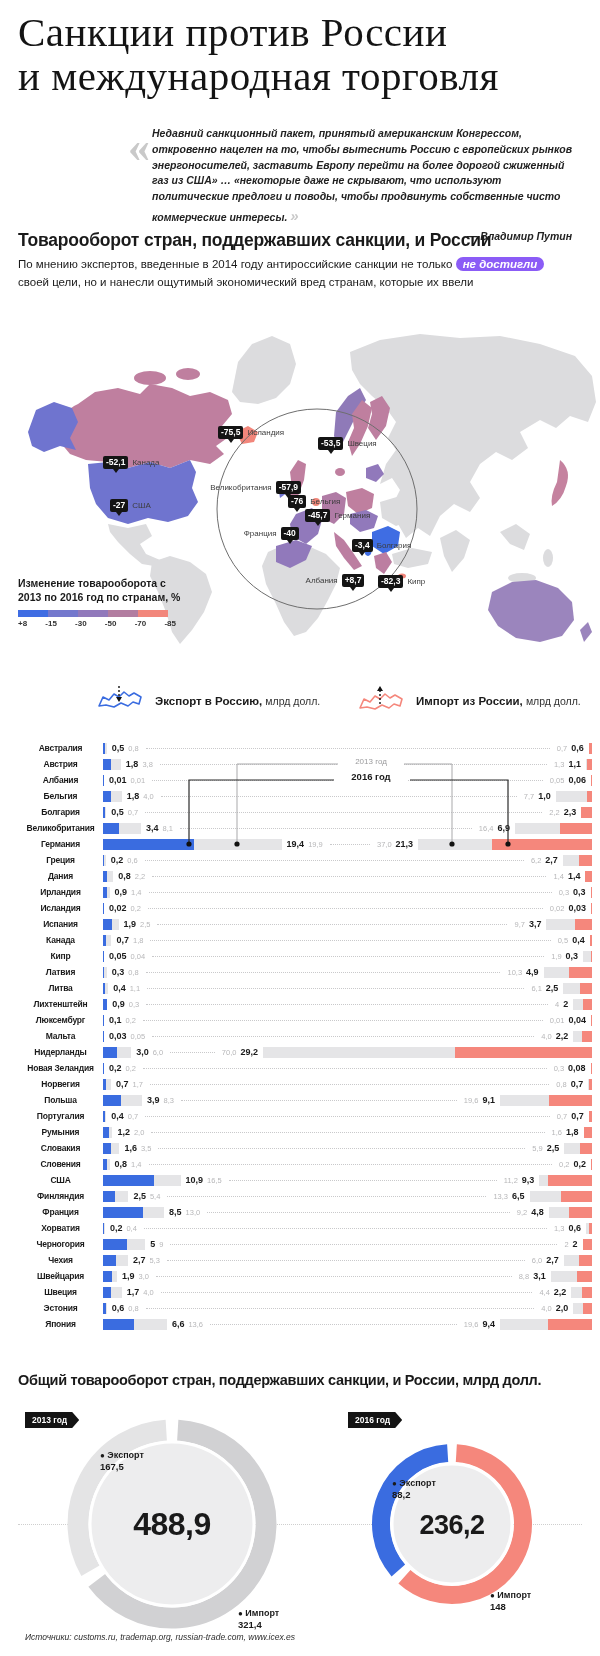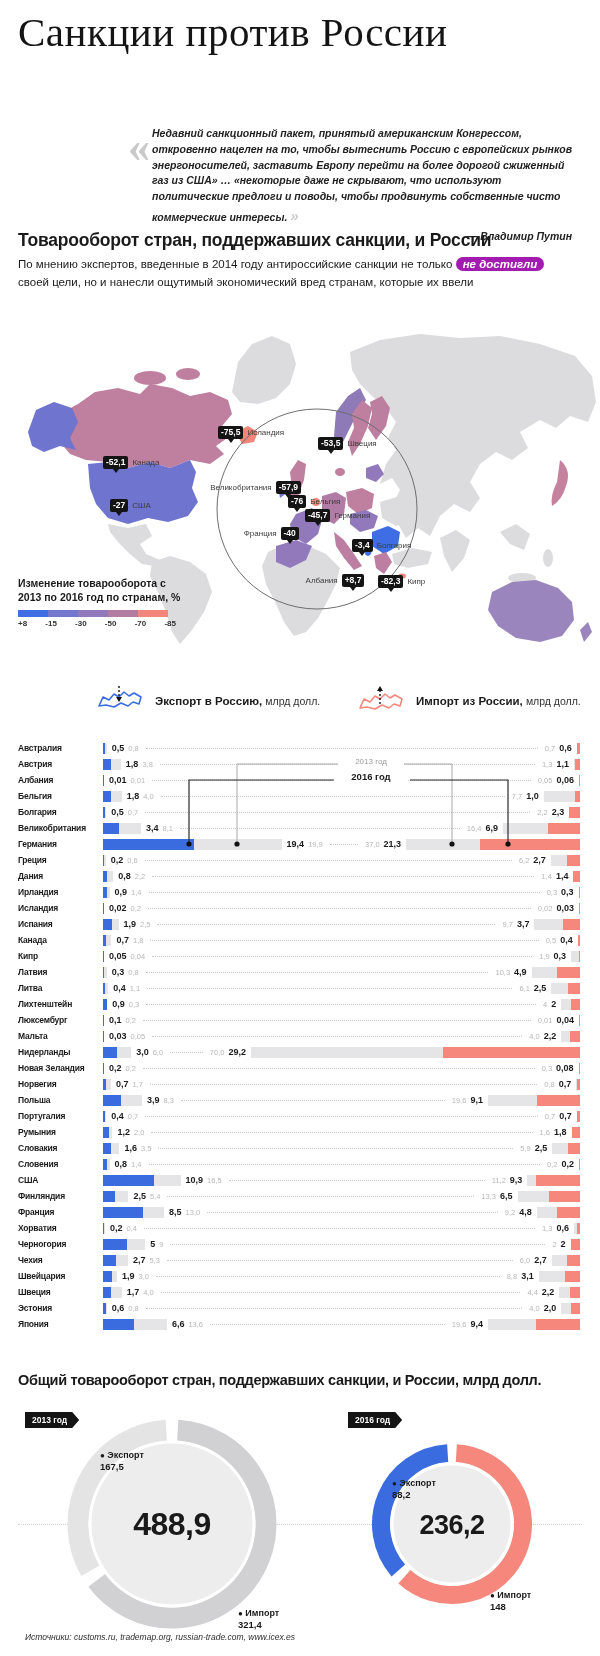--- a/index.html
+++ b/index.html
@@ -10,21 +10,21 @@
   #main-title{left:18px;top:10px;font-family:"Liberation Serif",serif;font-weight:400;
               font-size:41px;line-height:1.08;letter-spacing:.5px;color:#141414;}
   #quote-block{left:152px;top:126px;width:420px;}
   #quote-mark-open{left:128px;top:122px;font-size:44px;font-weight:bold;color:#c9c9c9;font-family:"Liberation Serif",serif;}
   .quote-text{font-size:10.5px;font-style:italic;font-weight:bold;line-height:1.5;color:#222;}
   .quote-close{color:#c9c9c9;font-size:15px;font-weight:bold;}
   .quote-attr{font-size:10.5px;font-style:italic;font-weight:bold;text-align:right;margin-top:3px;color:#222;}
   
   #section-heading{left:18px;top:230px;font-size:17.5px;font-weight:bold;letter-spacing:-.2px;}
   #intro-par{left:18px;top:256px;width:555px;font-size:11.5px;line-height:1.55;}
-  .pill{background:#a21caf;color:#fff;font-style:italic;font-weight:bold;border-radius:9px;padding:1px 7px;}
+  .pill{background:#8b5cf6;color:#fff;font-style:italic;font-weight:bold;border-radius:9px;padding:1px 7px;}
   
   #map-block{left:0;top:292px;width:600px;height:355px;}
   #map-svg{position:absolute;left:0;top:0;}
   .land{fill:#dcdcde;}
   #stat{left:18px;top:6px;width:100px;}
   #stat .pre{font-size:11px;font-weight:bold;}
   #stat .big{font-size:37px;font-weight:bold;line-height:1;letter-spacing:-1px;}
   #stat .big sup{font-size:19px;vertical-align:12px;letter-spacing:0;}
   #stat .cap{font-size:10px;font-weight:bold;line-height:1.35;margin-top:3px;}
   .map-callout{position:absolute;display:flex;align-items:flex-start;white-space:nowrap;z-index:5;}
@@ -37,21 +37,21 @@
   #legend .lt{font-size:10.5px;font-weight:bold;line-height:1.3;}
   #legend-bar{display:flex;height:7px;width:150px;margin-top:6px;}
   #legend-bar div{flex:1;}
   #legend-ticks{display:flex;justify-content:space-between;width:158px;font-size:8px;color:#333;margin-top:2px;font-weight:bold;}
   
   .col-header{position:absolute;display:flex;align-items:center;}
   .col-header .lbl{font-size:11px;margin-left:10px;}
   .col-header .lbl b{font-size:11.5px;}
   .col-header .lbl span{color:#333;font-size:10.5px;}
   #rows{position:absolute;left:0;top:740px;width:600px;}
-  .crow{height:16px;display:flex;align-items:center;padding:0 20px 0 18px;box-sizing:border-box;}
+  .crow{height:16px;display:flex;align-items:center;padding:0 8px 0 18px;box-sizing:border-box;text-align:center;}
   .cname{width:85px;flex:0 0 85px;font-size:8.5px;font-weight:bold;letter-spacing:-.2px;
          white-space:nowrap;overflow:hidden;}
   .stack{position:relative;height:11px;flex:0 0 auto;}
   .stack i{position:absolute;top:0;height:11px;display:block;}
   .b13{background:#e5e5e7;}
   .b16e{background:#3a6ce0;}
   .b16i{background:#f5877c;}
   .stack.exp i{left:0;} .stack.imp i{right:0;}
   .v16{font-size:9px;font-weight:bold;white-space:nowrap;}
   .v13{font-size:7.5px;color:#b7b7b9;white-space:nowrap;}
@@ -77,20 +77,21 @@
   .donut-lab .dot{font-size:8px;}
   .donut-lab .val{font-size:9.5px;}
   
   #footer{left:25px;top:1632px;font-size:8.5px;font-style:italic;color:#2e2e2e;}
 </style>
 </head>
 <body>
 
 <div class="abs" id="main-title">
   <div>Санкции против России</div>
+  <div>и международная торговля</div>
 </div>
 
 <div class="abs" id="quote-mark-open">«</div>
 <div class="abs" id="quote-block">
   <div class="quote-text"><span>Недавний санкционный пакет, принятый американским Конгрессом, откровенно нацелен на то, чтобы вытеснить Россию с европейских рынков энергоносителей, заставить Европу перейти на более дорогой сжиженный газ из США» … «некоторые даже не скрывают, что используют политические предлоги и поводы, чтобы продвинуть собственные чисто коммерческие интересы.</span> <span class="quote-close">»</span></div>
   <div class="quote-attr">— Владимир Путин</div>
 </div>
 
 <div class="abs" id="section-heading">Товарооборот стран, поддержавших санкции, и России</div>
 <div class="abs" id="intro-par">

